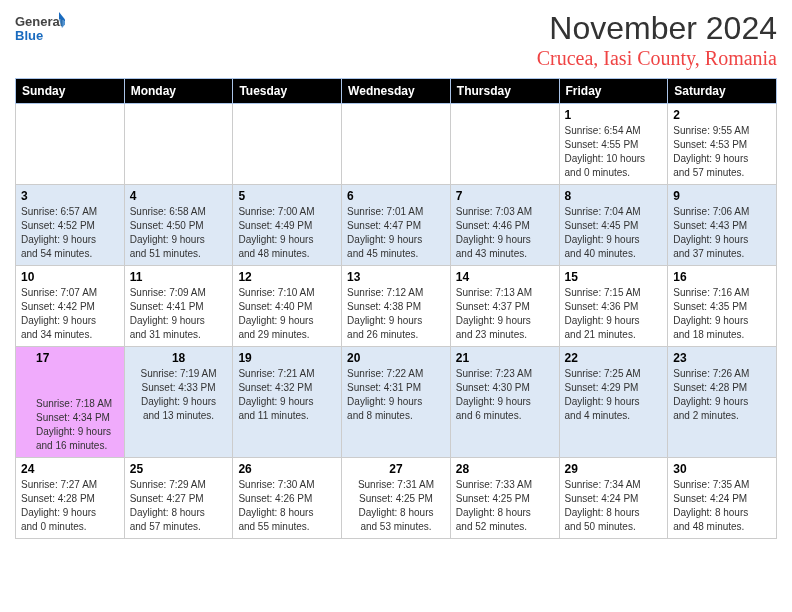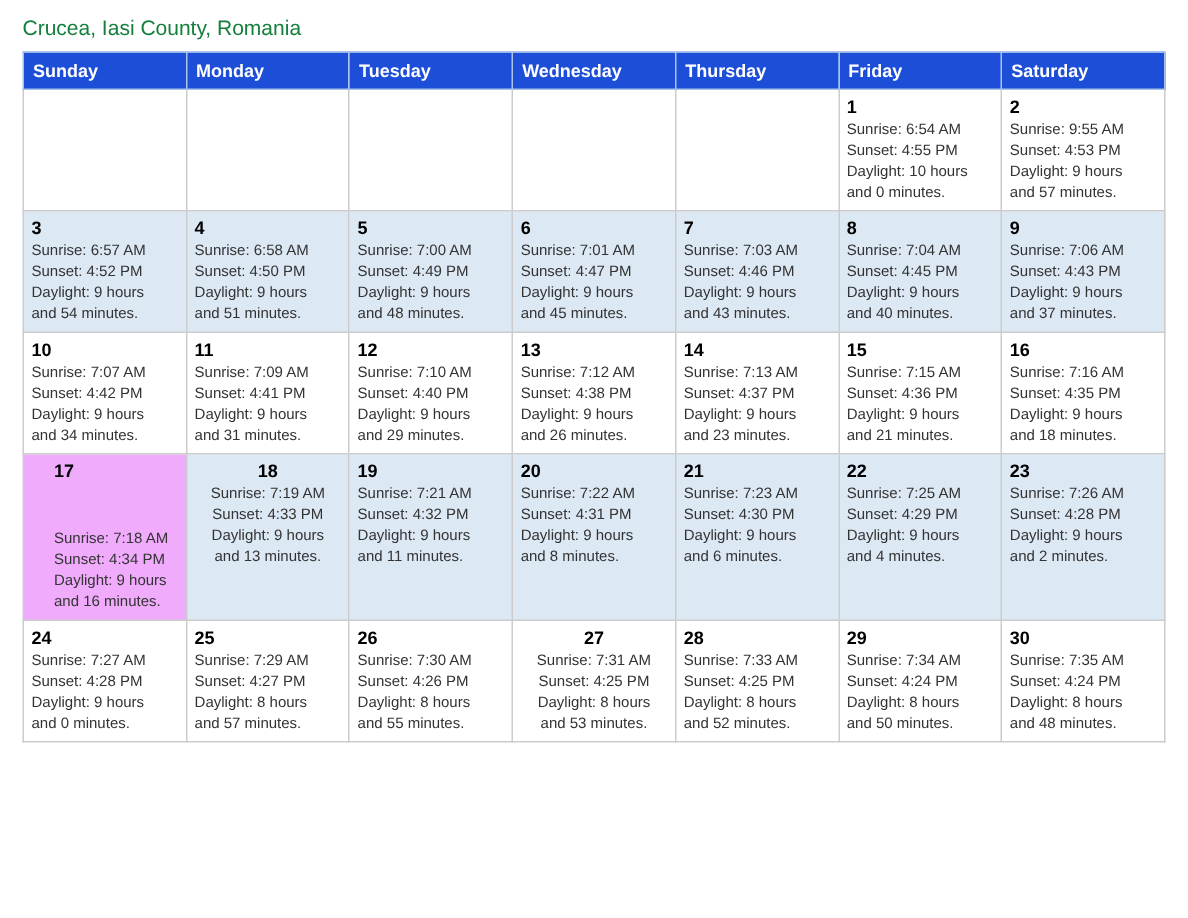--- a/index.html
+++ b/index.html
@@ -29,22 +29,23 @@
     }
     .title-block {
       text-align: right;
     }
     .month-title {
       font-size: 32px;
       color: #333;
       font-weight: 400;
     }
     .subtitle {
-      font-size: 14px;
-      color: #15803d;
+      font-size: 20px;
+      color: #ef4444;
+      font-family: Liberation Serif, serif;
     }
     .calendar {
       width: 100%;
       border-collapse: collapse;
       font-size: 10.5px;
     }
     .calendar th {
       background: #2979c5;
       color: #fff;
       text-align: left;
@@ -62,42 +63,51 @@
       height: 80px;
       background: #fff;
     }
     .calendar tr:nth-child(even) td {
       background: #f0f4f9;
     }
     .calendar tr:nth-child(odd) td {
       background: #fff;
     }
     
-    .calendar thead tr th { background: #1d4ed8; }
+    .calendar thead tr th { background: #000000; }
     .day-num {
       font-weight: bold;
       font-size: 12px;
       display: block;
       margin-bottom: 2px;
     }
     .day-info {
       font-size: 10px;
       color: #333;
       line-height: 1.4;
     }
     .empty-cell {
       background: #fff !important;
     }
   </style>
 </head>
 <body>
 
 <div class="page">
   <div class="header">
+    <div class="logo">
+  <svg width="50" height="40" viewBox="0 0 50 40" xmlns="http://www.w3.org/2000/svg">
+    <text x="0" y="16" font-size="13" font-weight="bold" fill="#444" font-family="Arial">General</text>
+    <text x="0" y="30" font-size="13" font-weight="bold" fill="#1a6bbf" font-family="Arial">Blue</text>
+    <polygon points="44,2 52,12 44,9" fill="#1a6bbf"></polygon>
+    <polygon points="44,9 52,12 47,18" fill="#2979c5" opacity="0.8"></polygon>
+  </svg>
+</div>
     <div class="title-block">
+      <div class="month-title">November 2024</div>
       <div class="subtitle">Crucea, Iasi County, Romania</div>
     </div>
   </div>
 
   <table class="calendar">
     <thead>
       <tr>
       <th>Sunday</th>
           <th>Monday</th>
           <th>Tuesday</th>

